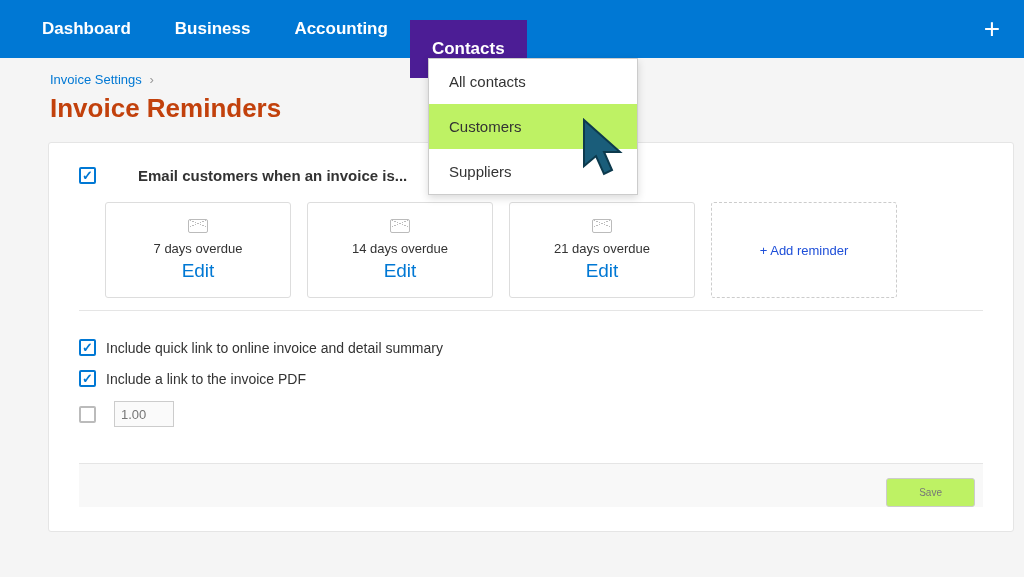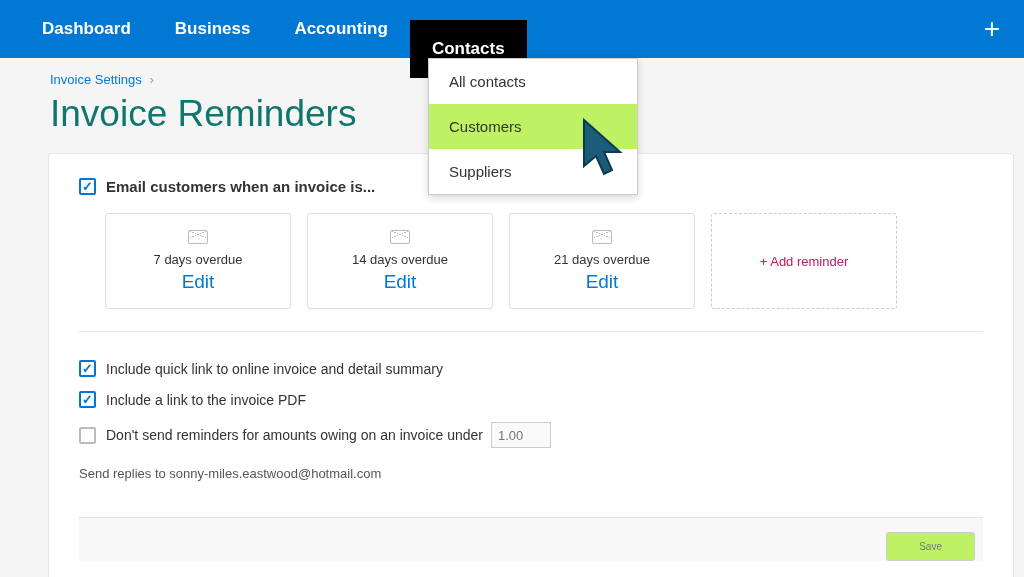--- a/index.html
+++ b/index.html
@@ -1,44 +1,44 @@
 <!DOCTYPE html>
 <html><head>
   <meta charset="utf-8">
   <style>
     * { box-sizing: border-box; margin: 0; padding: 0; }
     body { font-family: -apple-system, BlinkMacSystemFont, "Segoe UI", Arial, sans-serif; background: #f5f5f5; width: 1024px; height: 577px; overflow: hidden; position: relative; }
     
     .topnav { background: #0078d4; height: 58px; display: flex; align-items: center; padding: 0 20px; position: relative; }
     .nav-item { color: #fff; font-size: 17px; font-weight: 600; padding: 11px 22px; height: 58px; display: flex; align-items: center; cursor: pointer; }
-    .nav-item.active { background: #000000; margin-top: 40px; }
+    .nav-item.active { background: #4c1d95; margin-top: 40px; }
     .nav-plus { position: absolute; right: 24px; color: #fff; font-size: 28px; font-weight: 300; cursor: pointer; }
     
     .breadcrumb { padding: 14px 0 6px 50px; font-size: 13px; color: #0078d4; }
     .breadcrumb-sep { margin: 0 4px; color: #999; }
     
-    .page-title { font-size: 37px; font-weight: 400; color: #0f766e; padding: 0 0 18px 50px; }
+    .page-title { font-size: 26px; font-weight: 700; color: #c2410c; padding: 0 0 18px 50px; }
     
     .panel { background: #fff; margin: 0 10px 0 48px; padding: 24px 30px; border: 1px solid #e5e5e5; border-radius: 3px; }
     
-    .check-line { display: flex; align-items: center; margin-bottom: 18px; }
+    .check-line { display: flex; align-items: center; margin-bottom: 18px; gap: 32px; }
     .checkbox { width: 17px; height: 17px; border: 2px solid #0078d4; border-radius: 2px; display: flex; align-items: center; justify-content: center; margin-right: 10px; cursor: pointer; flex-shrink: 0; }
     .checkbox.checked::after { content: "✓"; color: #0078d4; font-size: 13px; font-weight: bold; line-height: 1; }
     .checkbox.unchecked { border-color: #bbb; }
     .check-label { font-size: 15px; color: #333; }
     .check-label.bold { font-weight: 700; }
     
-    .reminder-row { display: flex; gap: 16px; padding: 0 0 22px 26px; border-bottom: 1px solid #e5e5e5; margin-bottom: 28px; }
+    .reminder-row { display: flex; gap: 16px; padding: 0 0 12px 26px; border-bottom: 1px solid #e5e5e5; margin-bottom: 28px; }
     .reminder-card { width: 186px; height: 96px; border: 1px solid #ddd; border-radius: 3px; display: flex; flex-direction: column; align-items: center; justify-content: center; gap: 4px; }
     .envelope-icon { width: 20px; height: 14px; border: 1.5px solid #bbb; border-radius: 2px; position: relative; margin-bottom: 4px; }
     .envelope-icon::before { content: ""; position: absolute; top: 0; left: 0; right: 0; height: 7px; background: linear-gradient(to bottom right, transparent 48%, #bbb 48%, #bbb 52%, transparent 52%), linear-gradient(to bottom left, transparent 48%, #bbb 48%, #bbb 52%, transparent 52%); }
     .reminder-text { font-size: 13px; color: #333; }
     .edit-link { font-size: 19px; color: #0078d4; cursor: pointer; }
     .add-reminder { width: 186px; height: 96px; border: 1.5px dashed #ccc; border-radius: 3px; display: flex; align-items: center; justify-content: center; cursor: pointer; }
-    .add-reminder-text { color: #be185d; font-size: 13px; }
+    .add-reminder-text { color: #1d4ed8; font-size: 13px; }
     
     .option-line { display: flex; align-items: center; margin-bottom: 14px; }
     .option-label { font-size: 14px; color: #333; }
     .amount-input { width: 60px; height: 26px; border: 1px solid #ccc; padding: 8px 6px; font-size: 13px; color: #999; margin-left: 8px; background: #fafafa; }
     
     .replies-line { font-size: 13px; color: #555; margin-top: 18px; }
     
     .save-footer { background: #f8f8f8; border-top: 1px solid #e5e5e5; margin-top: 36px; padding: 14px 8px 0 0; text-align: right; }
     .save-btn { background: #bef264; border: 1px solid #ccc; border-radius: 3px; padding: 8px 32px; font-size: 10px; color: #777; cursor: pointer; }
     
@@ -106,22 +106,20 @@
   <div class="option-line">
     <div class="checkbox checked"></div>
     <span class="option-label">Include quick link to online invoice and detail summary</span>
   </div>
   <div class="option-line">
     <div class="checkbox checked"></div>
     <span class="option-label">Include a link to the invoice PDF</span>
   </div>
   <div class="option-line">
     <div class="checkbox unchecked"></div>
-    <span class="option-label">Don't send reminders for amounts owing on an invoice under</span>
     <input class="amount-input" placeholder="1.00" style="">
   </div>
 
-  <div class="replies-line">Send replies to sonny-miles.eastwood@hotmail.com</div>
 
   <div class="save-footer">
     <button class="save-btn">Save</button>
   </div>
 </div>
 
 </body></html>

